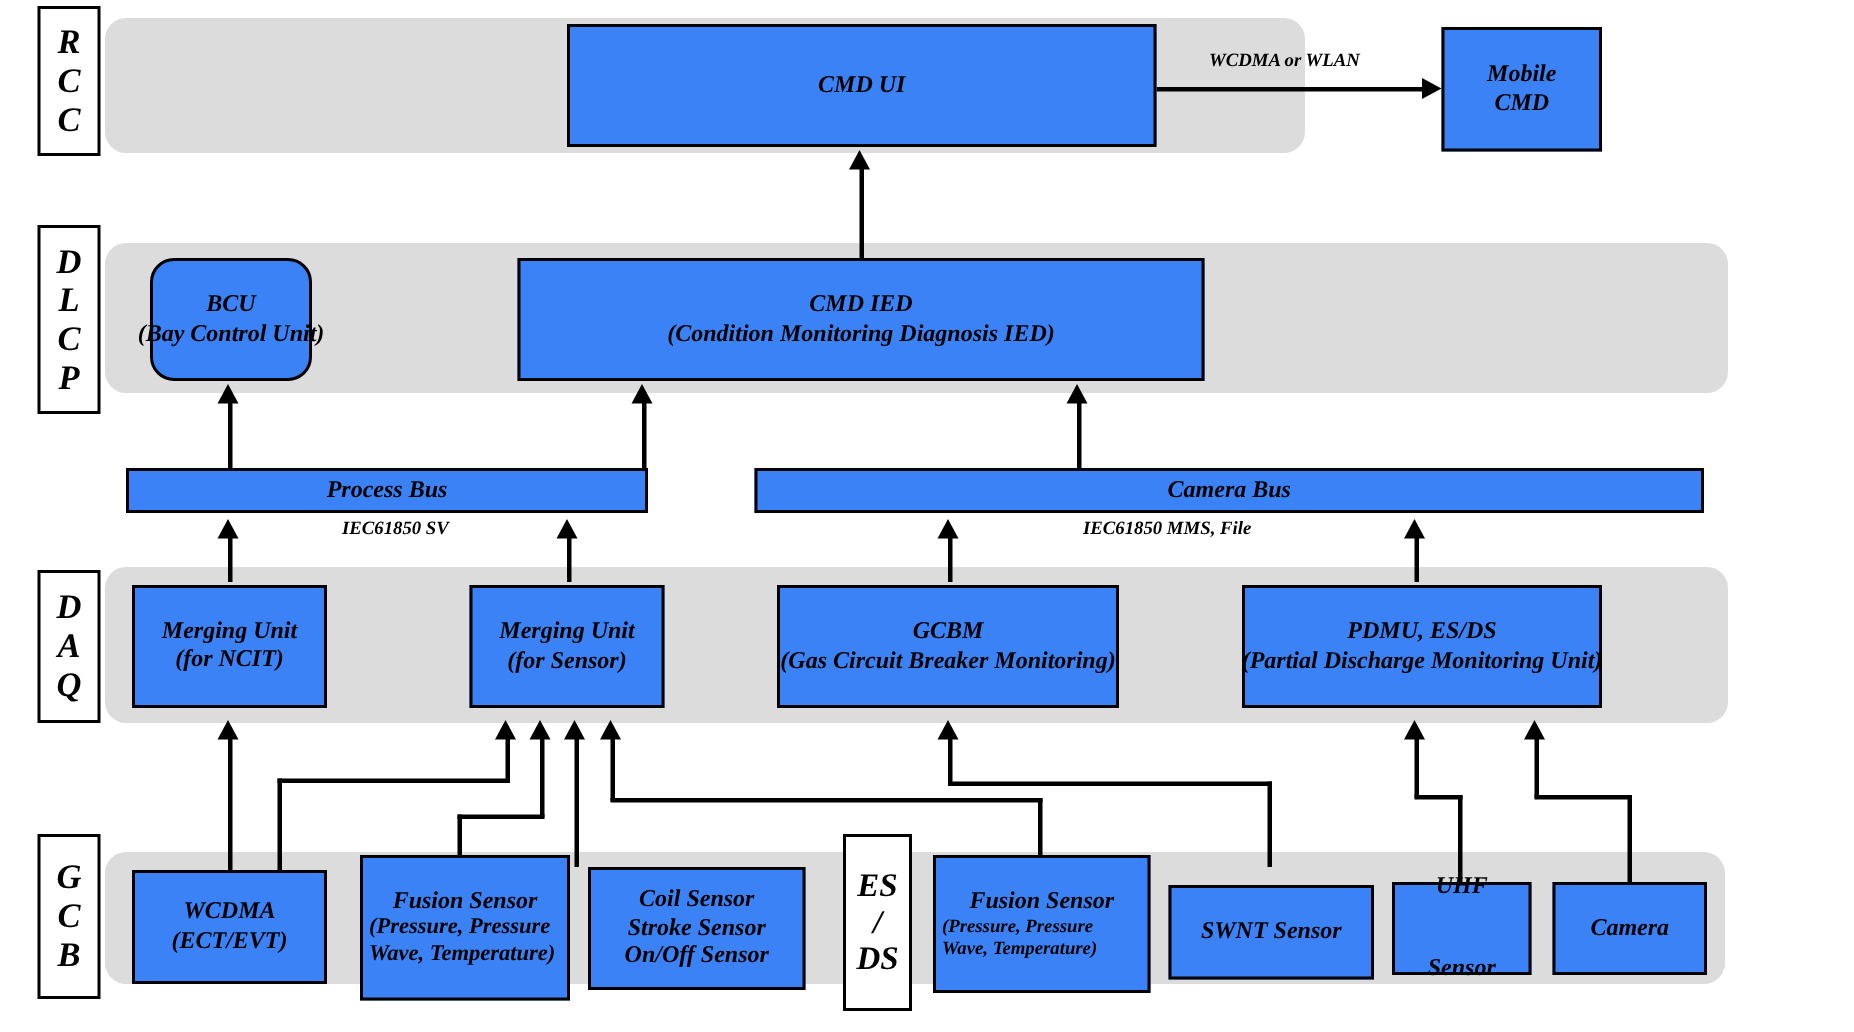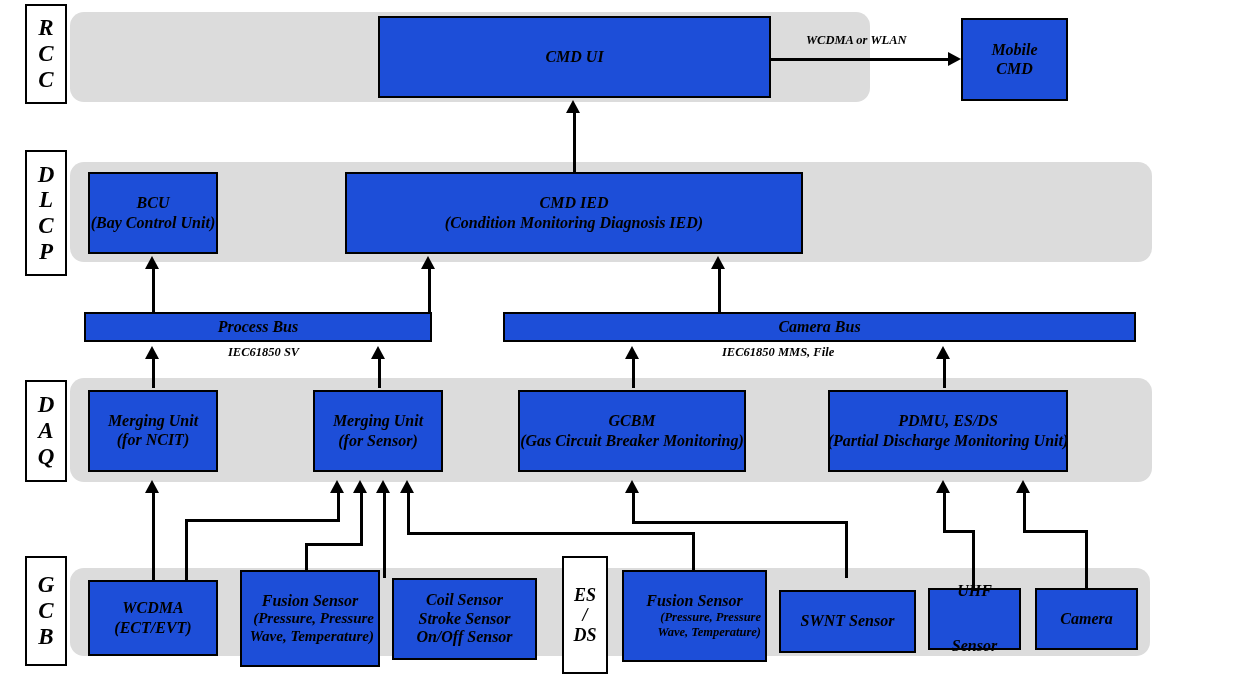--- a/index.html
+++ b/index.html
@@ -37,27 +37,27 @@
     font-size: 23px;
     line-height: 1.12;
     letter-spacing: 0px;
     color: #000;
   }
   .side-label span { display: block; }
   
   .box {
     position: absolute;
     border: 2.5px solid #000;
-    background: #1d4ed8;
+    background: #3b82f6;
     z-index: 5;
     display: flex;
     flex-direction: column;
     align-items: center;
     justify-content: center;
-    text-align: right;
+    text-align: left;
     font-weight: bold;
     font-style: italic;
     color: #000;
     box-sizing: border-box;
     padding: 2px 4px;
   }
   .box .title {
     font-size: 16px;
     line-height: 1.16;
     white-space: nowrap;
@@ -133,21 +133,21 @@
     <span>A</span>
     <span>Q</span>
   </div>
 
   <div class="side-label" style="left:25px; top:556px; width:38px; height:106px;">
     <span>G</span>
     <span>C</span>
     <span>B</span>
   </div>
 
-  <div class="side-label" style="left:562px; top:556px; width:42px; height:114px; font-size:18px;">
+  <div class="side-label" style="left:562px; top:556px; width:42px; height:114px; font-size:22px;">
     <span>ES</span>
     <span>/</span>
     <span>DS</span>
   </div>
 
   <div class="box" style="left:378px; top:16px; width:393px; height:82px;">
     <div class="title">CMD UI</div>
   </div>
 
   <div class="box" style="left:961px; top:18px; width:107px; height:83px;">
@@ -155,21 +155,21 @@
     <div class="title">CMD</div>
   </div>
 
   <div class="edge-label sm" style="left:806px; top:33px;">WCDMA or WLAN</div>
   <div class="ln h" style="left:771px; top:58px; width:178px;"></div>
   <div class="arrow-right" style="left:948px; top:52px;"></div>
 
   <div class="ln v" style="left:573px; top:112px; height:60px;"></div>
   <div class="arrow-up" style="left:566px; top:100px;"></div>
 
-  <div class="box" style="left:88px; top:172px; width:130px; height:82px;">
+  <div class="box" style="left:100px; top:172px; width:108px; height:82px;border-radius:16px;">
     <div class="title">BCU</div>
     <div class="sub">(Bay Control Unit)</div>
   </div>
 
   <div class="box" style="left:345px; top:172px; width:458px; height:82px;">
     <div class="title">CMD IED</div>
     <div class="sub">(Condition Monitoring Diagnosis IED)</div>
   </div>
 
   <div class="ln v" style="left:152px; top:268px; height:44px;"></div>

